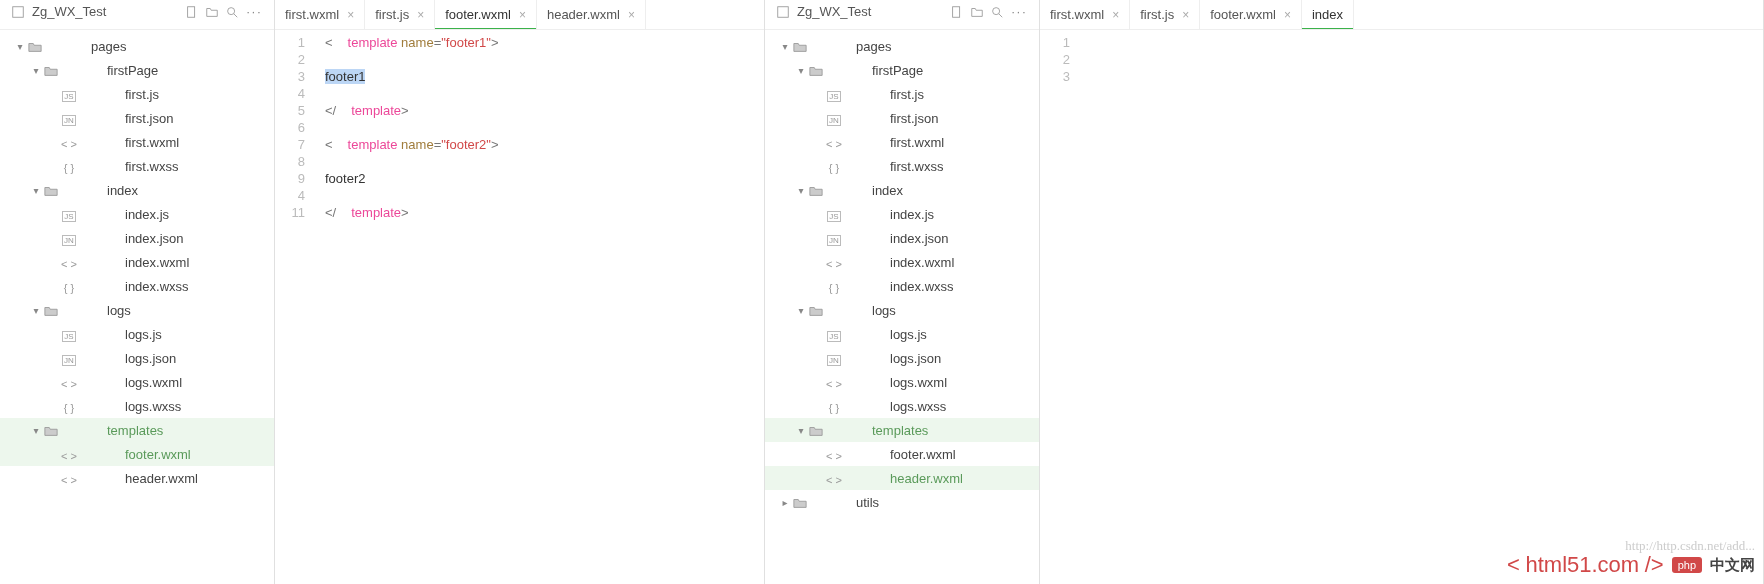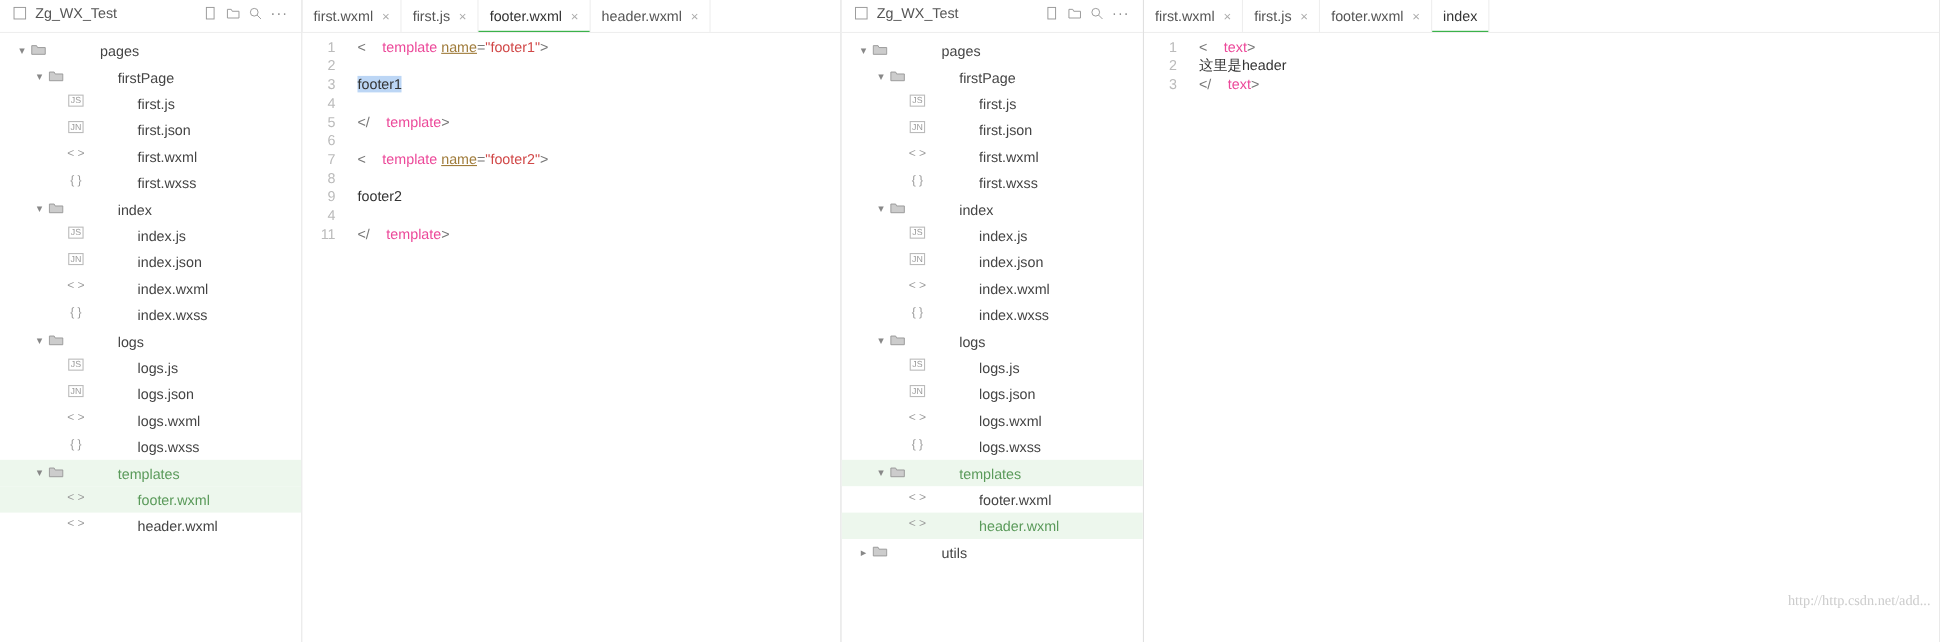--- a/index.html
+++ b/index.html
@@ -14,38 +14,38 @@
 .explorer-header { display: flex; align-items: flex-start; padding: 4px 8px; border-bottom: 1px solid #eee; height: 30px; }
 .explorer-header .title { flex: 1; color: #555; font-size: 13px; padding-left: 4px; }
 .toolbar-icon { width: 16px; height: 16px; margin: 0 2px; display: inline-flex; align-items: center; justify-content: center; color: #888; cursor: pointer; }
 .more { letter-spacing: 1px; color: #888; cursor: pointer; padding: 0 4px; }
 
 
 .tree { padding-top: 4px; overflow: auto; flex: 1; }
 .tree-row { display: flex; align-items: center; height: 24px; cursor: pointer; color: #444; }
 .tree-row.active { background: #edf7ed; color: #5a9a5a; }
 .tw { display: inline-block; width: 12px; text-align: center; color: #888; font-size: 10px; }
-.icon { display: inline-flex; width: 18px; height: 16px; align-items: flex-start; justify-content: center; color: #999; font-size: 10px; }
+.icon { display: inline-flex; width: 18px; height: 16px; align-items: flex-end; justify-content: center; color: #999; font-size: 10px; }
 .tree-label { padding-left: 2px; margin-left: 45px; }
 .pad1 { padding-left: 14px; } .pad2 { padding-left: 30px; } .pad3 { padding-left: 48px; }
 
 
 .tabs { display: flex; border-bottom: 1px solid #eee; height: 30px; align-items: stretch; overflow: hidden; }
 .tab { display: flex; align-items: center; padding: 0 10px; border-right: 1px solid #eee; color: #555; cursor: pointer; position: relative; white-space: nowrap; }
 .tab .close { margin-left: 8px; color: #aaa; font-size: 12px; }
 .tab.active { color: #333; }
 .tab.active::after { content: ""; position: absolute; left: 0; right: 0; bottom: -1px; height: 2px; background: #3bb24a; }
 
 
 .editor { display: flex; flex: 1; font-family: Consolas, monospace; font-size: 13px; }
 .gutter { width: 40px; text-align: right; color: #bbb; padding: 4px 10px 4px 0; background: #fff; }
 .gutter div { height: 17px; line-height: 17px; }
 .code { padding: 4px 0 4px 10px; }
 .code div { height: 17px; line-height: 17px; white-space: pre; }
-.c-tag { color: #ec4899; margin-left: 15px; } .c-punc { color: #777; } .c-attr { color: #a07c3b; text-decoration: underline; } .c-str { color: #d14848; } .c-txt { color: #333; }
+.c-tag { color: #ec4899; margin-left: 15px; } .c-punc { color: #777; } .c-attr { color: #a07c3b; } .c-str { color: #d14848; } .c-txt { color: #333; }
 .sel { background: #bcd6f5; }
 
 
 .wm { position: absolute; right: 8px; bottom: 6px; display: flex; align-items: center; gap: 8px; }
 .wm-txt1 { font-family: serif; color: #d14848; font-size: 22px; }
 .wm-badge { background: #d14848; color: #fff; font-size: 11px; padding: 2px 6px; border-radius: 3px; }
 .wm-txt2 { color: #444; font-size: 15px; font-weight: bold; }
 .wm-url { position: absolute; right: 8px; bottom: 30px; color: #ccc; font-size: 13px; font-family: serif; }
 
 svg { width: 14px; height: 14px; }
@@ -474,20 +474,20 @@
       <div class="tab active">
         <span>index</span>
       </div>
     </div>
   <div class="editor">
     <div class="gutter" id="gutter2">
         <div>1</div>
         <div>2</div>
         <div>3</div>
       </div>
-    <div class="code" id="code2">
-        <div><span class="c-punc">&lt;</span><span class="c-tag">text</span><span class="c-punc">&gt;</span></div>
-        <div><span class="c-txt">这里是header</span></div>
-        <div><span class="c-punc">&lt;/</span><span class="c-tag">text</span><span class="c-punc">&gt;</span></div>
-      </div>
   </div>
   <div class="wm-url">http://http.csdn.net/add...</div>
+  <div class="wm">
+    <span class="wm-txt1"><span>&lt;</span> <span>html51.com</span> <span>/&gt;</span></span>
+    <span class="wm-badge">php</span>
+    <span class="wm-txt2">中文网</span>
+  </div>
 </div>
 
 </body></html>

